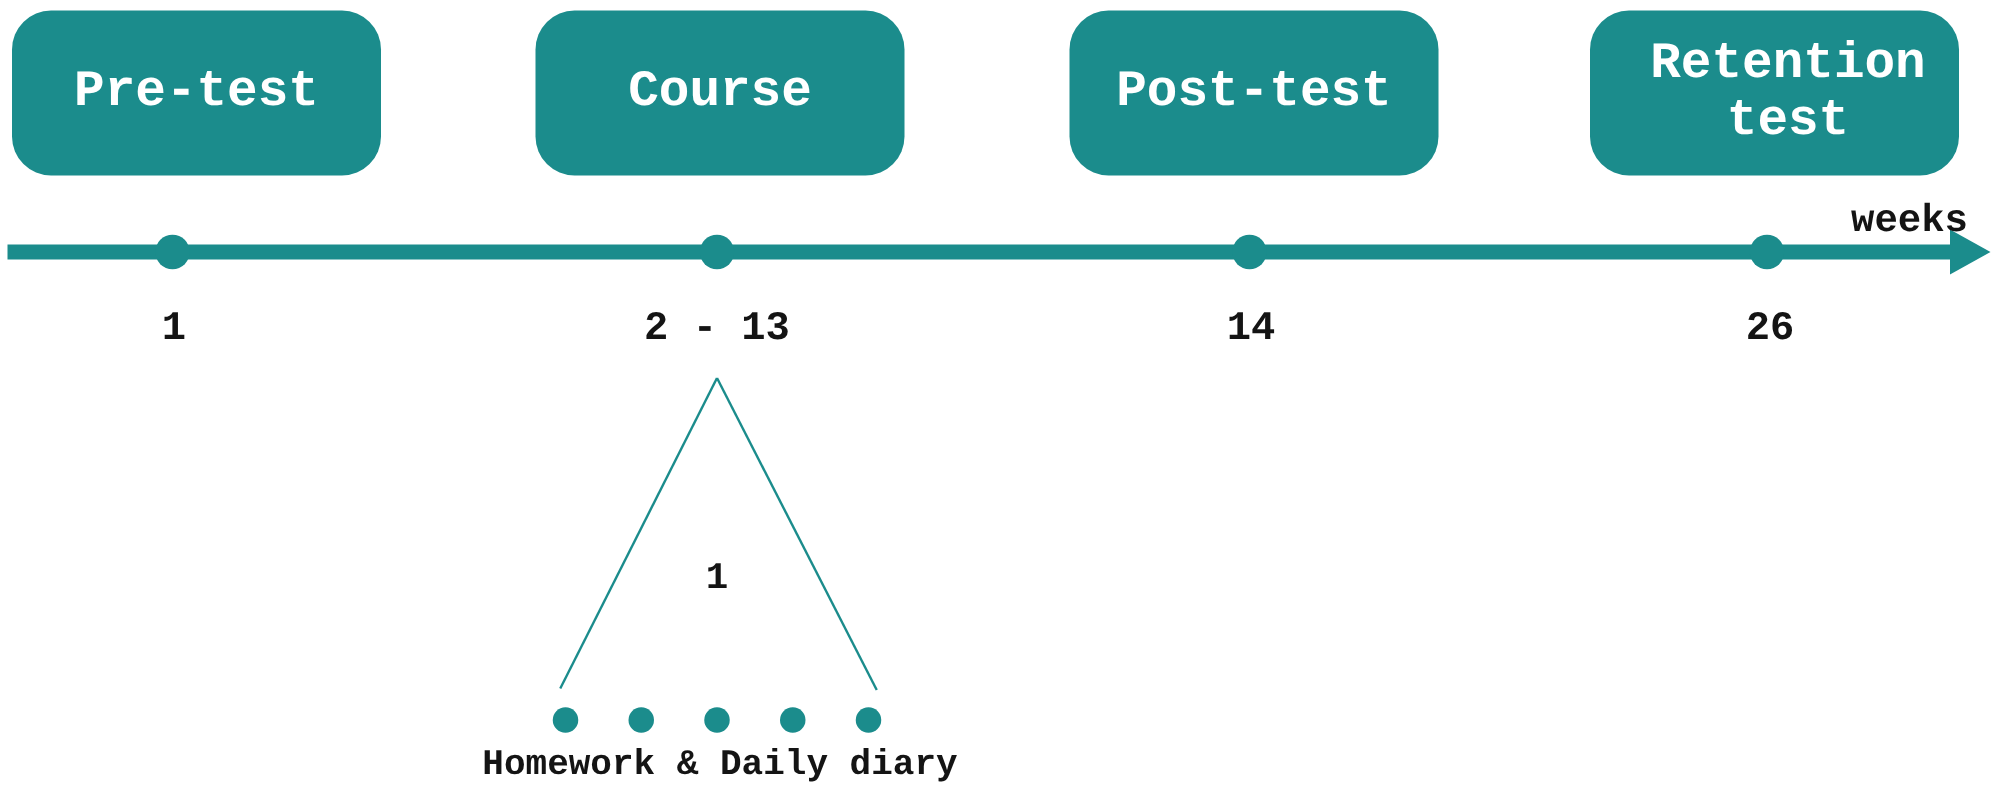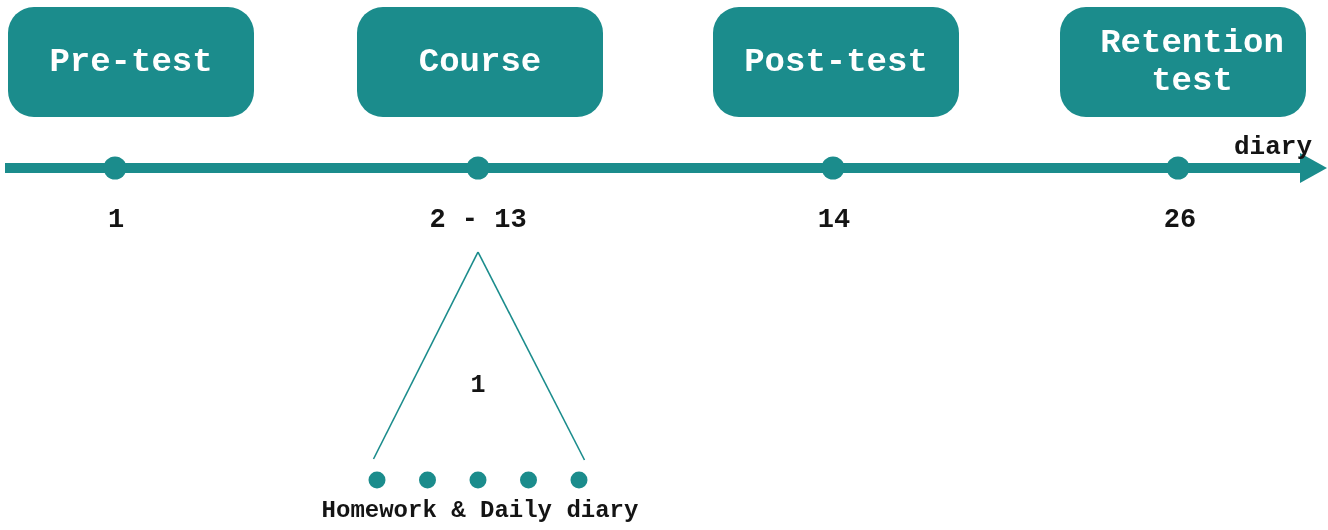--- a/index.html
+++ b/index.html
@@ -73,21 +73,21 @@
 
     <g>
         <circle cx="377" cy="480" r="8.5" class="fill-teal"></circle>
         <circle cx="427.5" cy="480" r="8.5" class="fill-teal"></circle>
         <circle cx="478" cy="480" r="8.5" class="fill-teal"></circle>
         <circle cx="528.5" cy="480" r="8.5" class="fill-teal"></circle>
         <circle cx="579" cy="480" r="8.5" class="fill-teal"></circle>
       </g>
   </svg>
 
-  <div class="weeks">diary</div>
+  <div class="weeks">weeks</div>
 
   <div class="wk wk0">1</div>
   <div class="wk wk1">2 - 13</div>
   <div class="wk wk2">14</div>
   <div class="wk wk3">26</div>
 
   <div class="lesson">
     <div>1</div>
   </div>
 

